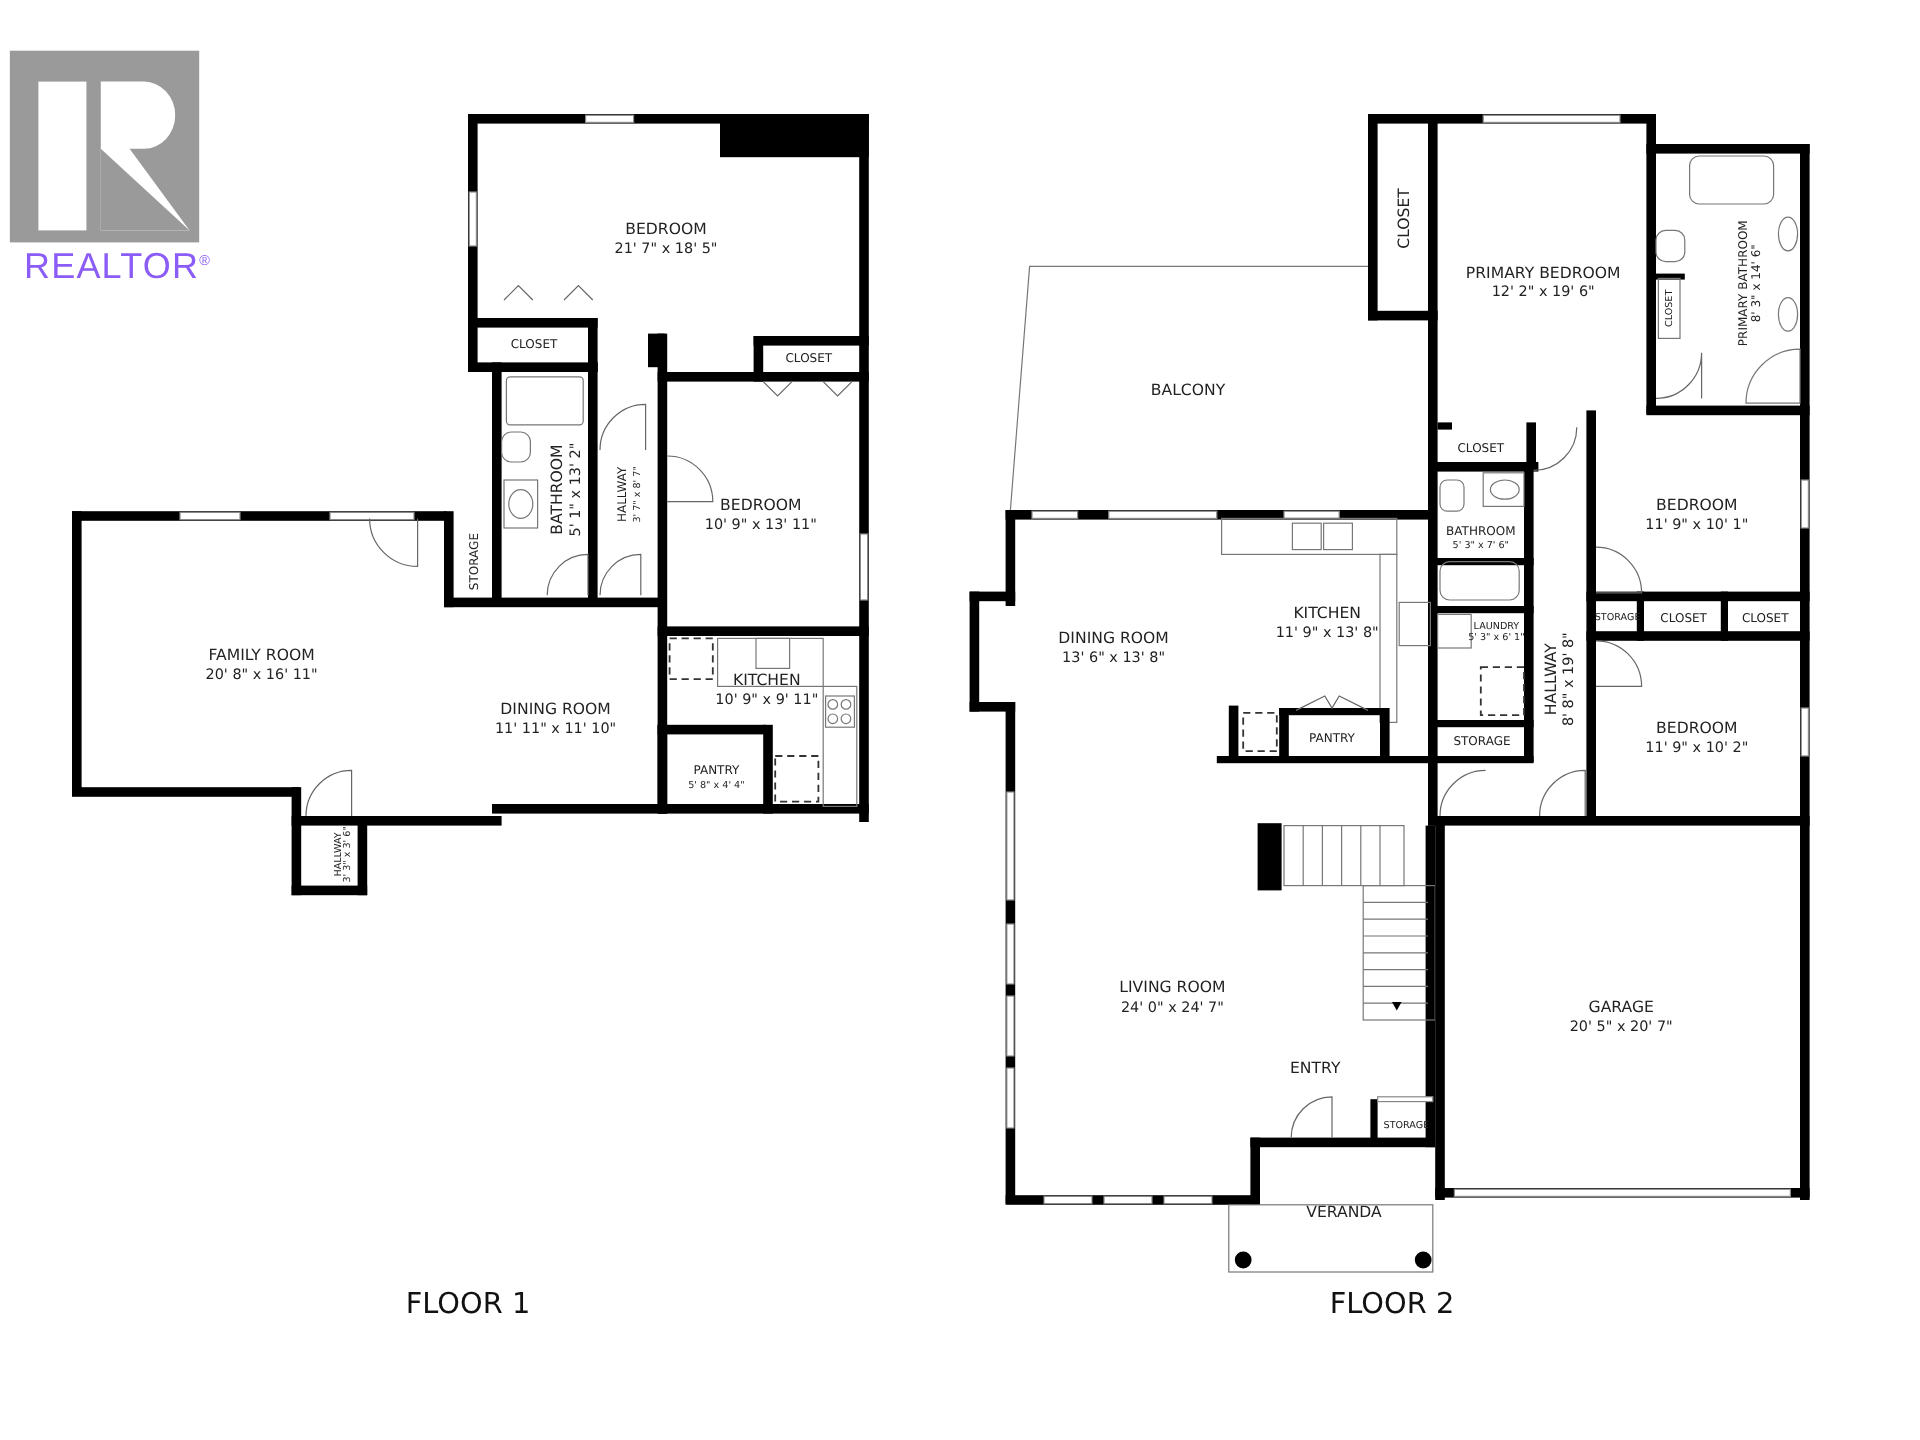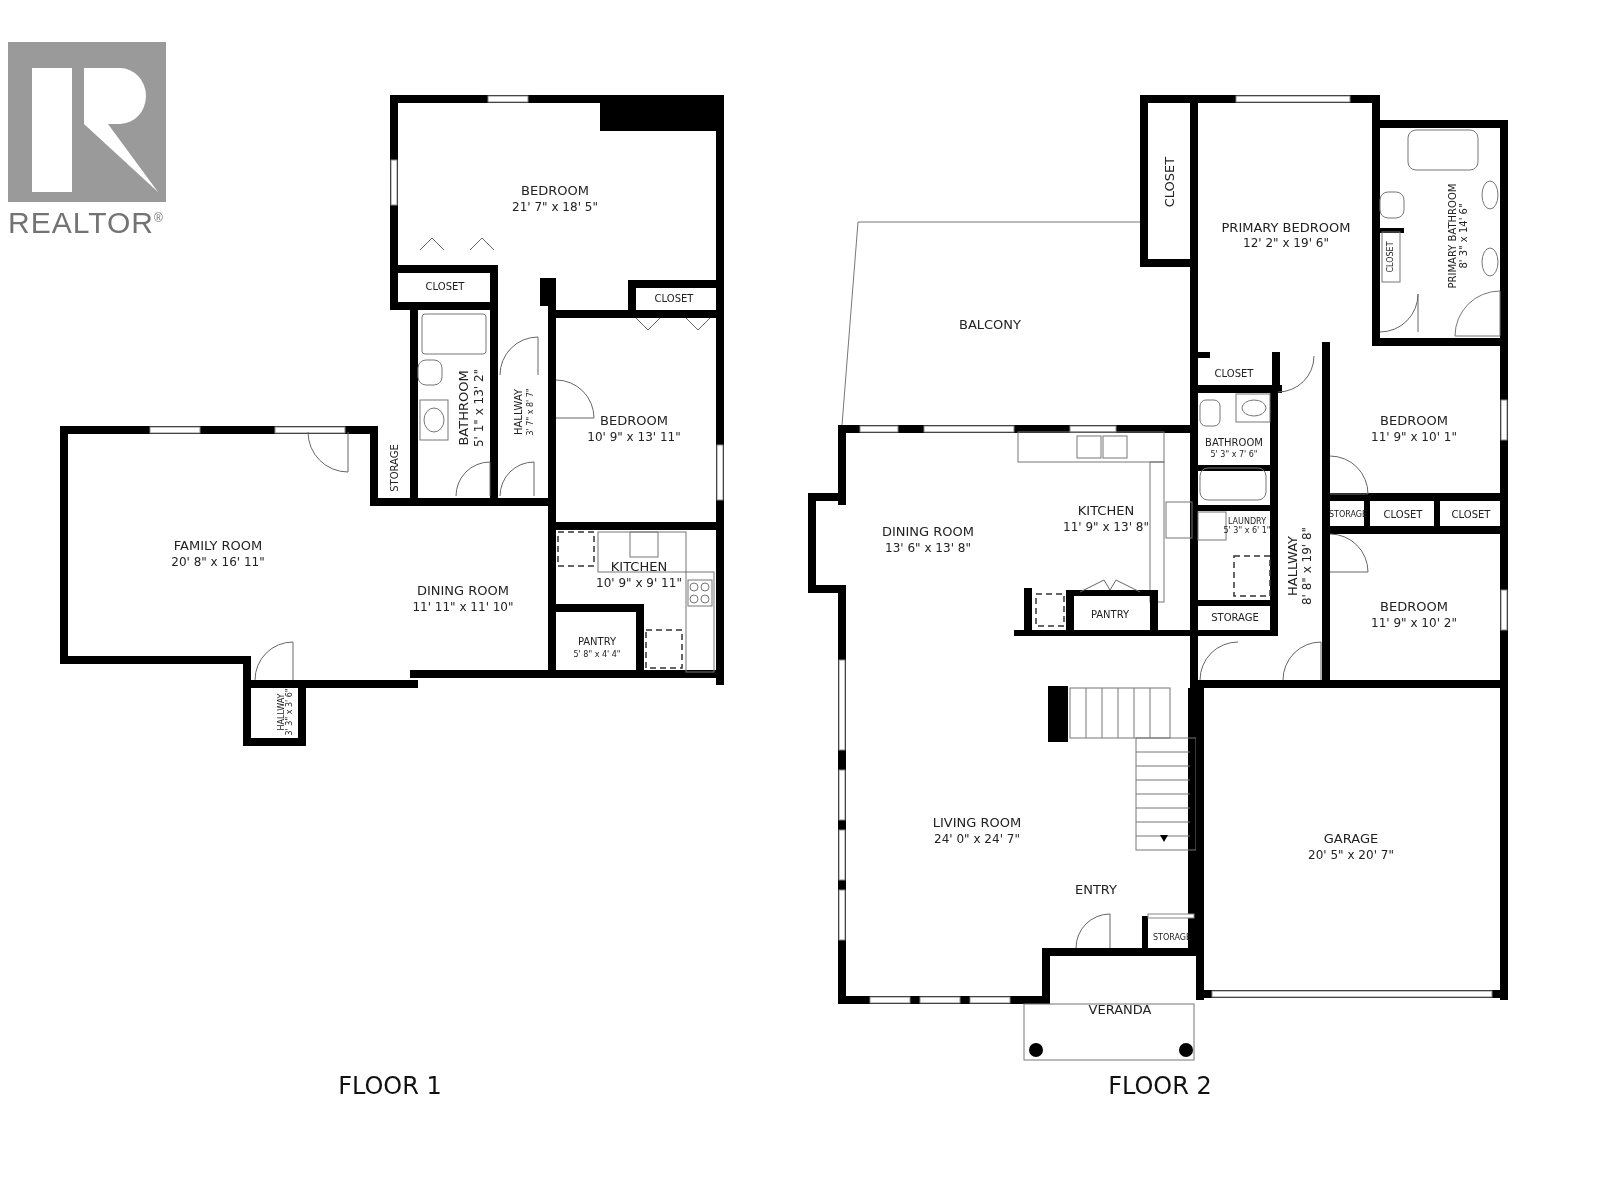--- a/index.html
+++ b/index.html
@@ -10,21 +10,21 @@
   .dim{font-size:12px;}
   .small{font-size:10px;}
   .tiny{font-size:8px;}
   .caption{font-size:24px;fill:#111;}
   .wall{fill:#000;}
   .thin{fill:none;stroke:#777;stroke-width:1;}
   .door{fill:none;stroke:#666;stroke-width:1;}
   .win{fill:#fff;stroke:#888;stroke-width:1;}
   .dash{fill:none;stroke:#333;stroke-width:1.5;stroke-dasharray:6,4;}
   .logo{position:absolute;left:8px;top:42px;}
-  .logo-text{position:absolute;left:8px;top:206px;font-family:"Liberation Sans",sans-serif;font-size:30px;color:#737373;letter-spacing:1px;}
+  .logo-text{position:absolute;left:20px;top:206px;font-family:"Liberation Sans",sans-serif;font-size:30px;color:#8b5cf6;letter-spacing:1px;}
   .logo-text sup{font-size:12px;}
 </style>
 </head>
 <body>
 
 <svg class="logo" width="160" height="162" viewBox="0 0 160 162" style="left:8px;top:42px;">
   <rect x="0" y="0" width="158" height="160" fill="#9a9a9a"></rect>
   <rect x="24" y="26" width="40" height="124" fill="#fff"></rect>
   <path d="M76 26 H112 A26 28 0 0 1 112 82 H100 L150 150 H76 Z" fill="#fff"></path>
   <path d="M76 82 L76 150 L150 150 Z" fill="#9a9a9a"></path>

